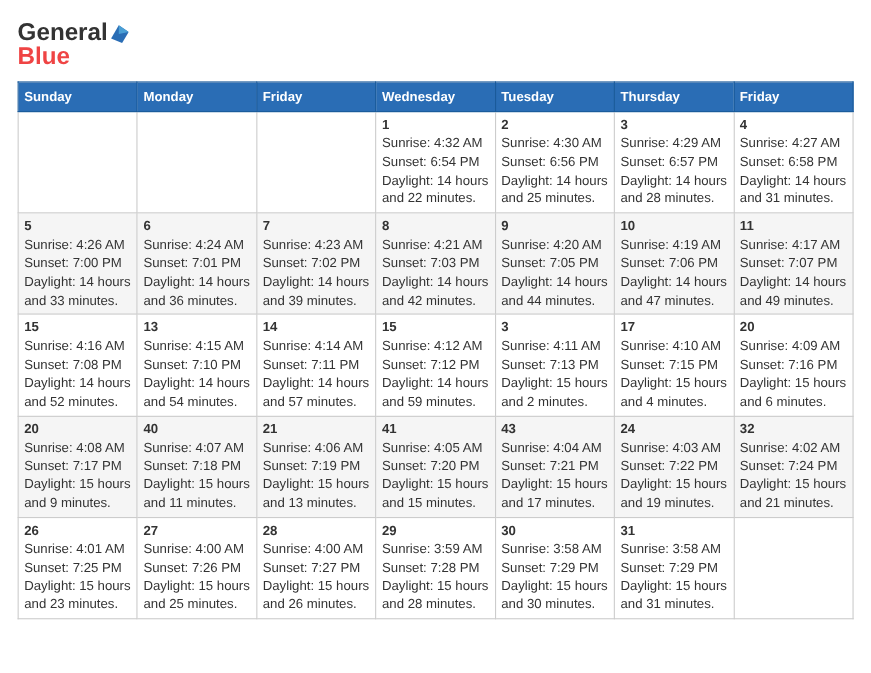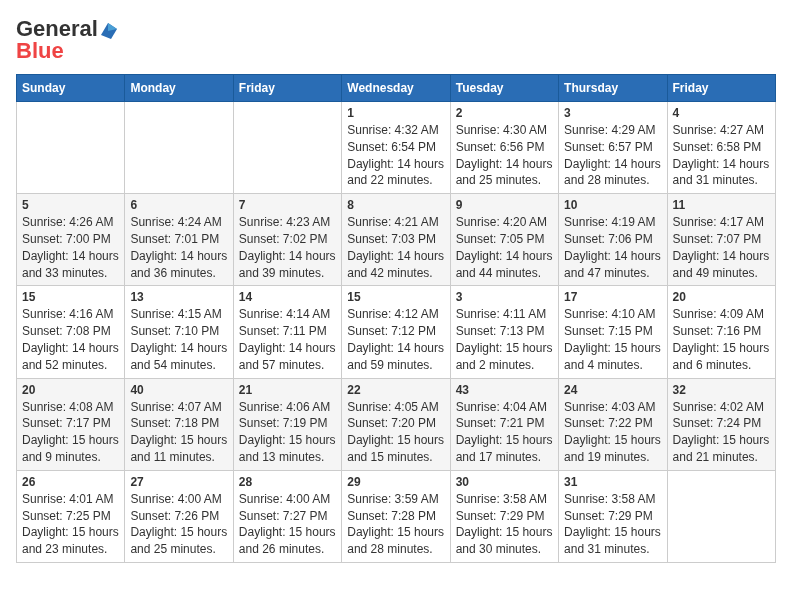--- a/index.html
+++ b/index.html
@@ -205,21 +205,21 @@
         </td>
         <td>
           <span class="day-number">40</span>
           <div class="day-info">Sunrise: 4:07 AM<br>Sunset: 7:18 PM<br>Daylight: 15 hours and 11 minutes.</div>
         </td>
         <td>
           <span class="day-number">21</span>
           <div class="day-info">Sunrise: 4:06 AM<br>Sunset: 7:19 PM<br>Daylight: 15 hours and 13 minutes.</div>
         </td>
         <td>
-          <span class="day-number">22</span>
+          <span class="day-number">41</span>
           <div class="day-info">Sunrise: 4:05 AM<br>Sunset: 7:20 PM<br>Daylight: 15 hours and 15 minutes.</div>
         </td>
         <td>
           <span class="day-number">43</span>
           <div class="day-info">Sunrise: 4:04 AM<br>Sunset: 7:21 PM<br>Daylight: 15 hours and 17 minutes.</div>
         </td>
         <td>
           <span class="day-number">24</span>
           <div class="day-info">Sunrise: 4:03 AM<br>Sunset: 7:22 PM<br>Daylight: 15 hours and 19 minutes.</div>
         </td>

